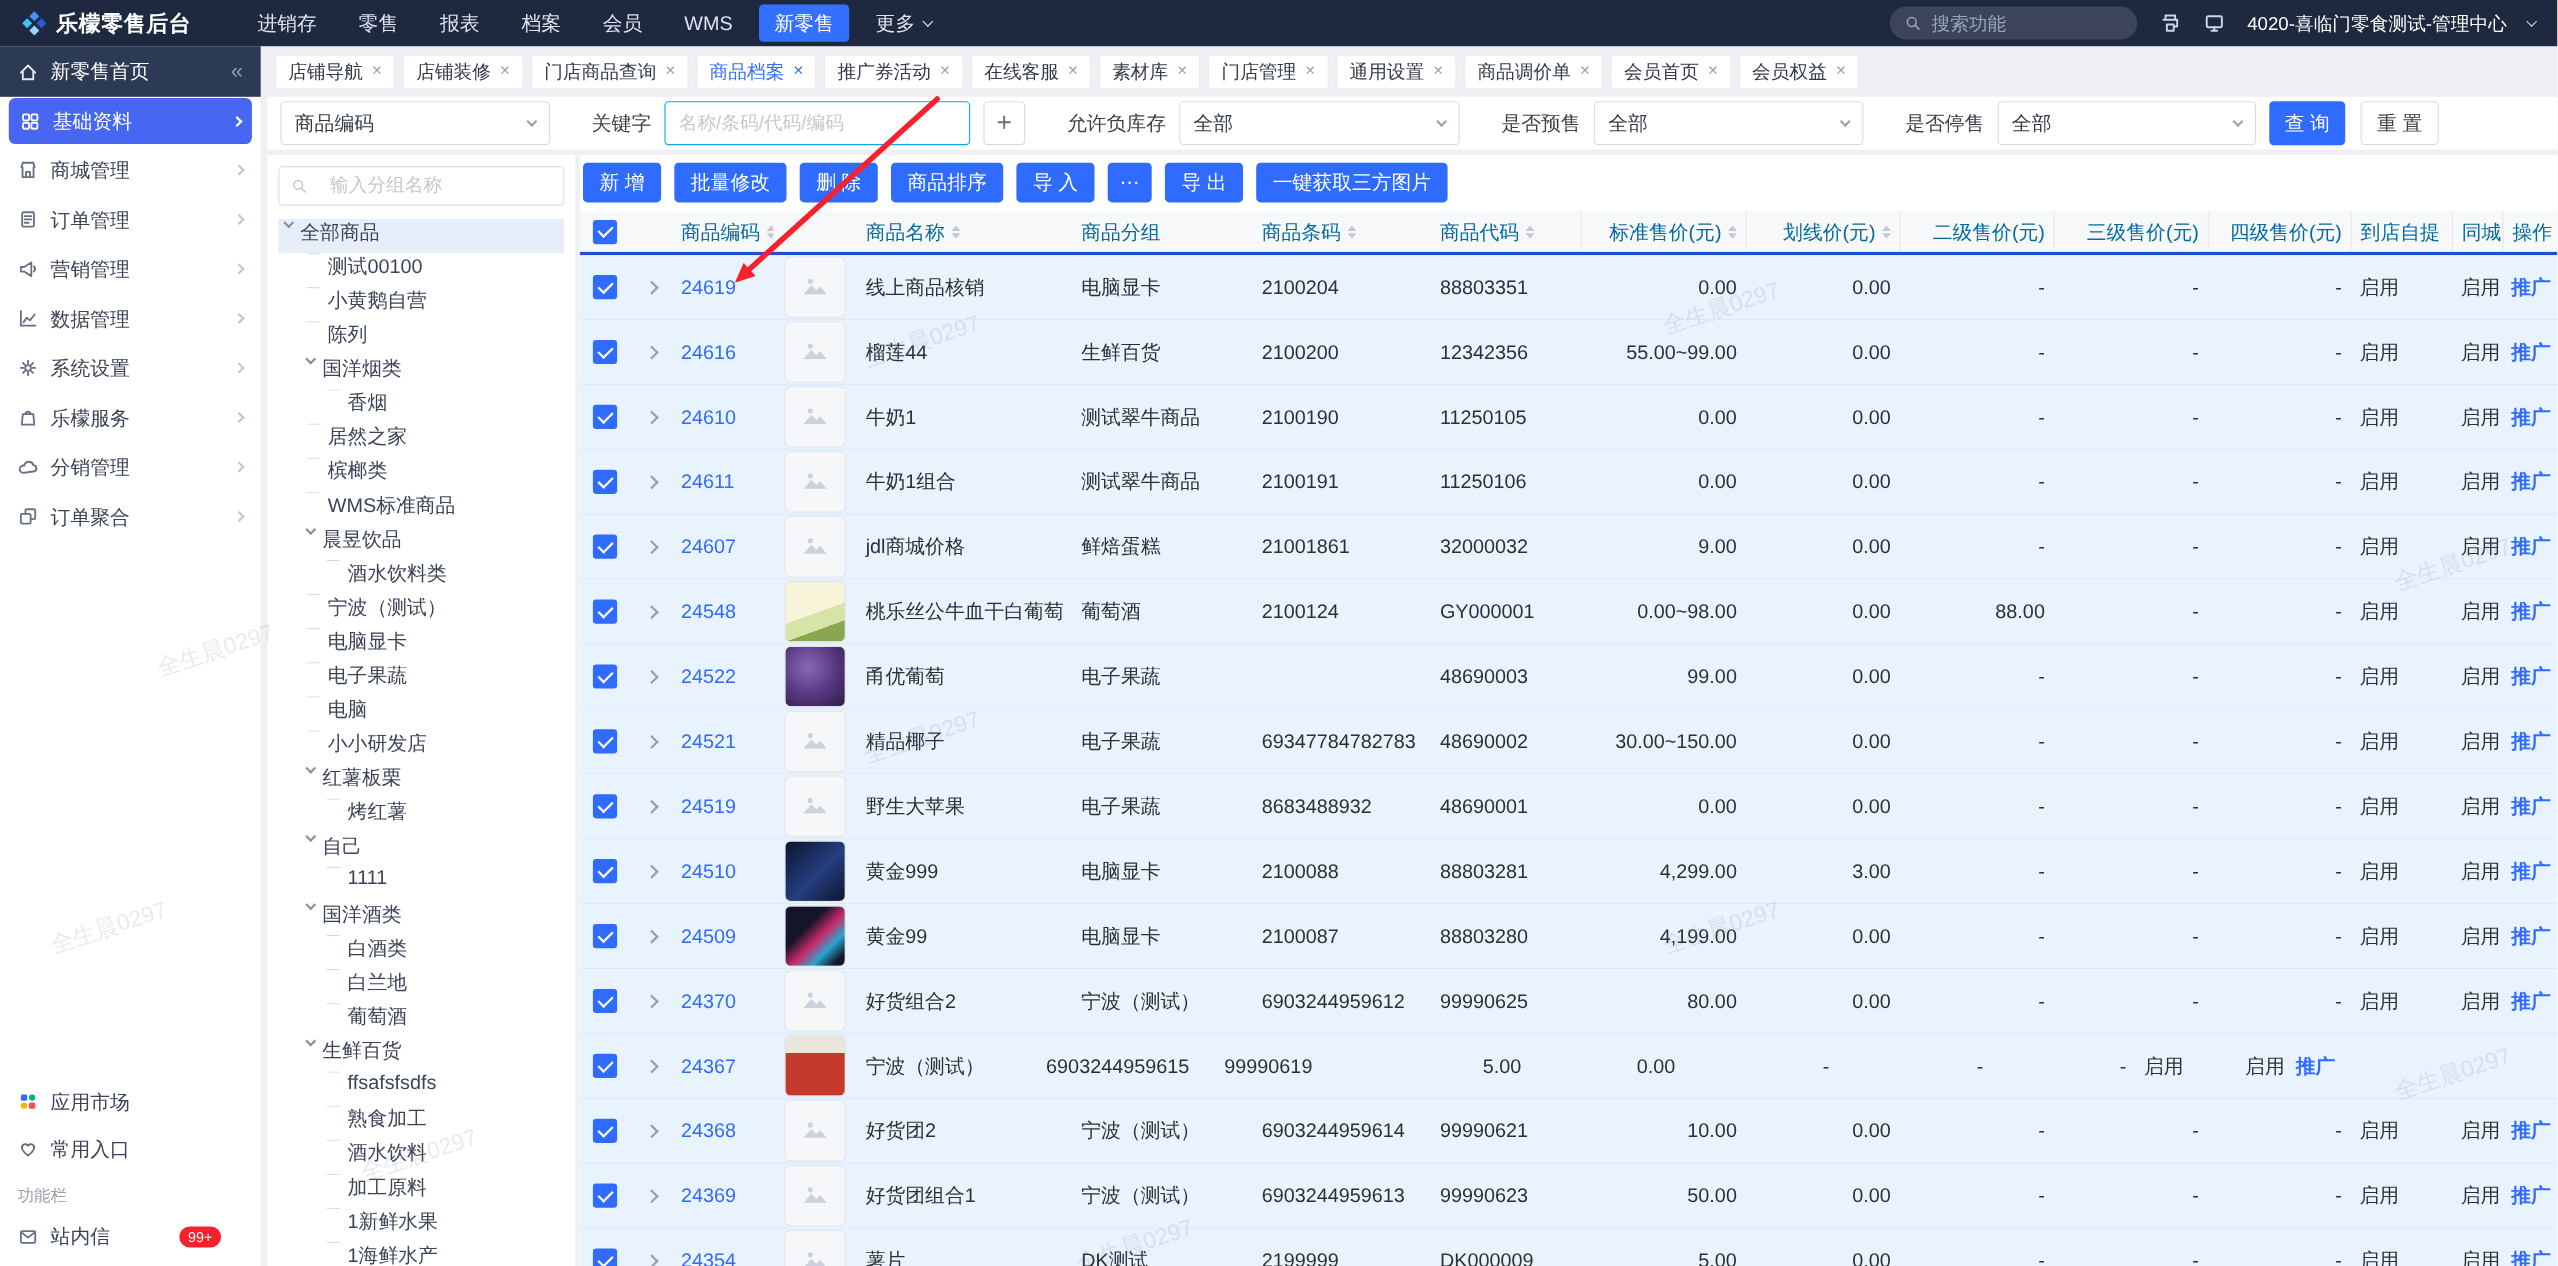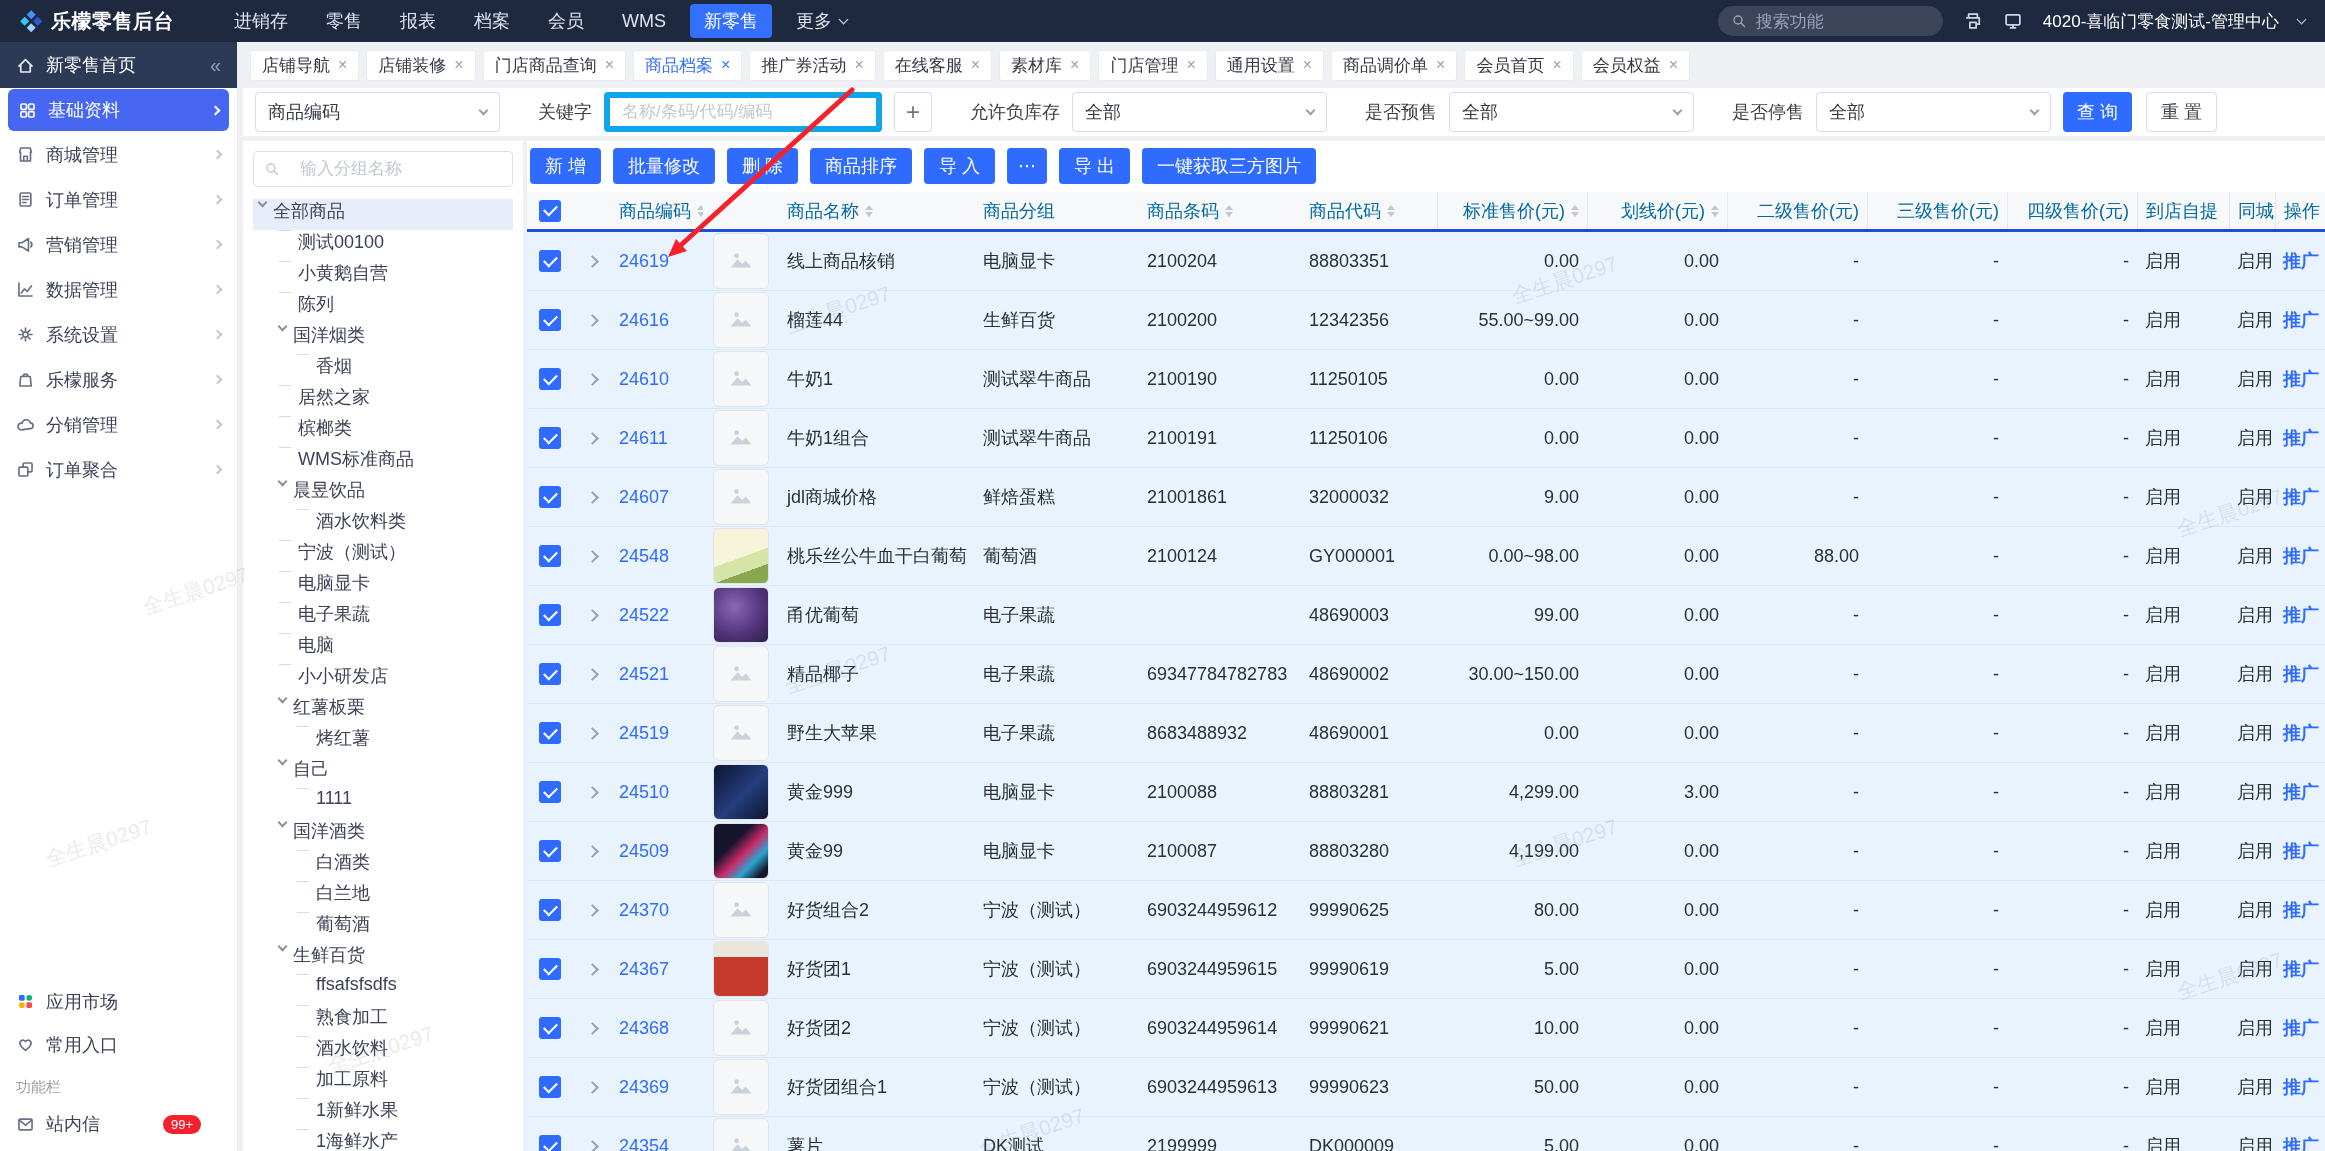--- a/index.html
+++ b/index.html
@@ -52,21 +52,21 @@
   .tab.active .tab-x { color:#3370ff; }
 
   .filterbar { margin-left:5px; height:48px; background:#fff; display:flex; align-items:center; padding:0 12px; font-size:18px; flex-shrink:0; gap:12px; }
   .f-label { color:#3b4049; margin-left:26px; white-space:nowrap; }
   .sel { height:40px; border:1px solid #d9dce3; border-radius:4px; background:#fff; display:flex; align-items:center; justify-content:space-between; padding:0 12px; color:#333a45; cursor:pointer; flex-shrink:0; }
   .sel .chev { width:7px; height:7px; color:#9aa1ad; margin-top:-4px; }
   .sel-product { width:245px; }
   .sel-negative { width:255px; }
   .sel-presale { width:245px; }
   .sel-stop { width:235px; }
-  .kw-input { width:292px; height:40px; border:6px solid #0ea5e9; border-radius:4px; padding:0 12px; font-size:17px; color:#333; font-family:inherit; outline:none; }
+  .kw-input { width:292px; height:40px; border:1px solid #0ea5e9; border-radius:4px; padding:0 12px; font-size:17px; color:#333; font-family:inherit; outline:none; }
   .kw-input::placeholder { color:#c3c7cf; }
   .plus-btn { width:40px; height:40px; border:1px solid #d9dce3; border-radius:4px; background:#fff; color:#6b7280; font-size:24px; line-height:1; cursor:pointer; }
   .f-actions { margin-left:auto; margin-right:96px; display:flex; gap:14px; }
   .btn { height:40px; border-radius:4px; font-size:18px; padding:0 14px; cursor:pointer; border:none; font-family:inherit; white-space:nowrap; }
   .btn-primary { background:#2f6bff; color:#fff; }
   .btn-plain { background:#fff; border:1px solid #d9dce3; color:#3b4049; }
 
   .content { flex:1; display:flex; gap:4px; margin-left:5px; margin-top:5px; min-height:0; }
   .group-panel { width:280px; background:#fff; padding:10px 10px 0; flex-shrink:0; overflow:hidden; }
   .group-search { height:36px; border:1px solid #dcdfe6; border-radius:4px; display:flex; align-items:center; gap:20px; padding:0 10px; color:#c3c7cf; }
@@ -1015,21 +1015,20 @@
             </div>
             <div class="td c-chev">
               <span class="chev right" style="color: rgb(152, 160, 172); width: 9px; height: 9px;"></span>
             </div>
             <div class="td c-id">
               <a class="id-link">24367</a>
             </div>
             <div class="td c-img">
               <div class="thumb t-red-box"></div>
             </div>
-            <div class="td c-name">好货团1</div>
             <div class="td c-group">宁波（测试）</div>
             <div class="td c-barcode">6903244959615</div>
             <div class="td c-code">99990619</div>
             <div class="td c-price right">5.00</div>
             <div class="td c-strike right">0.00</div>
             <div class="td c-l2 right">-</div>
             <div class="td c-l3 right">-</div>
             <div class="td c-l4 right">-</div>
             <div class="td c-pickup">启用</div>
             <div class="td c-city">启用</div>

